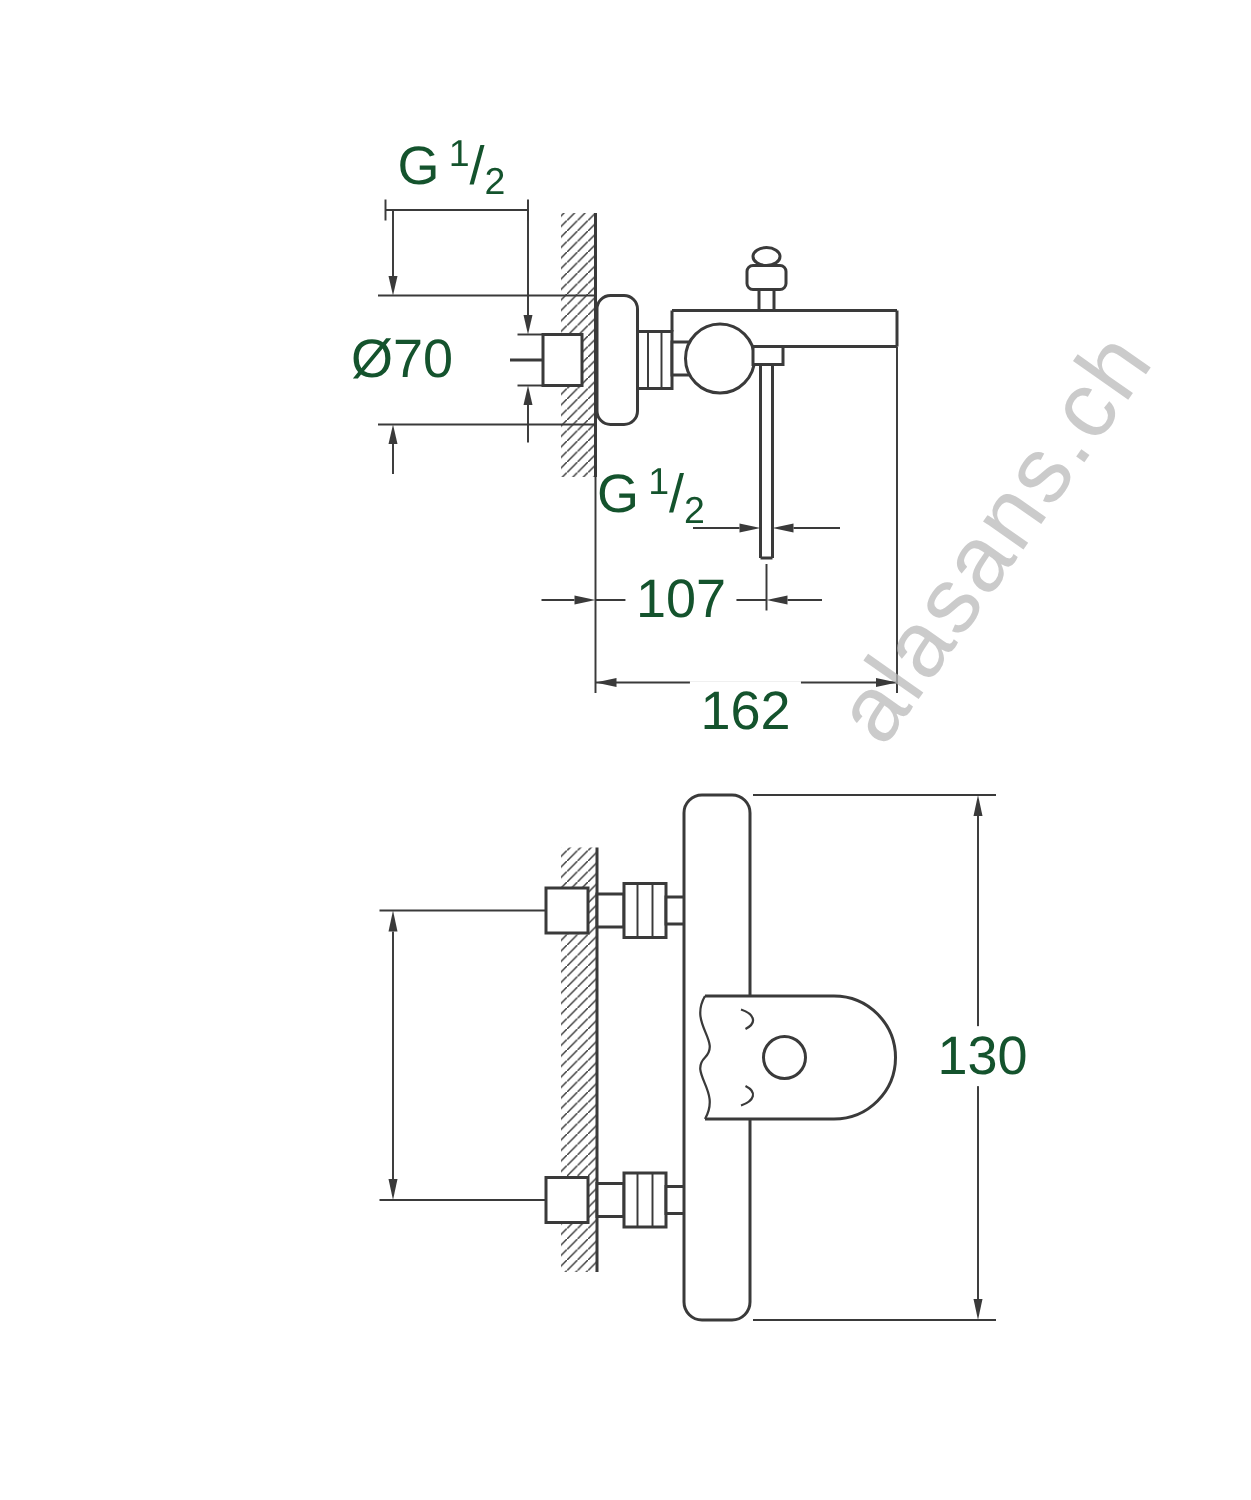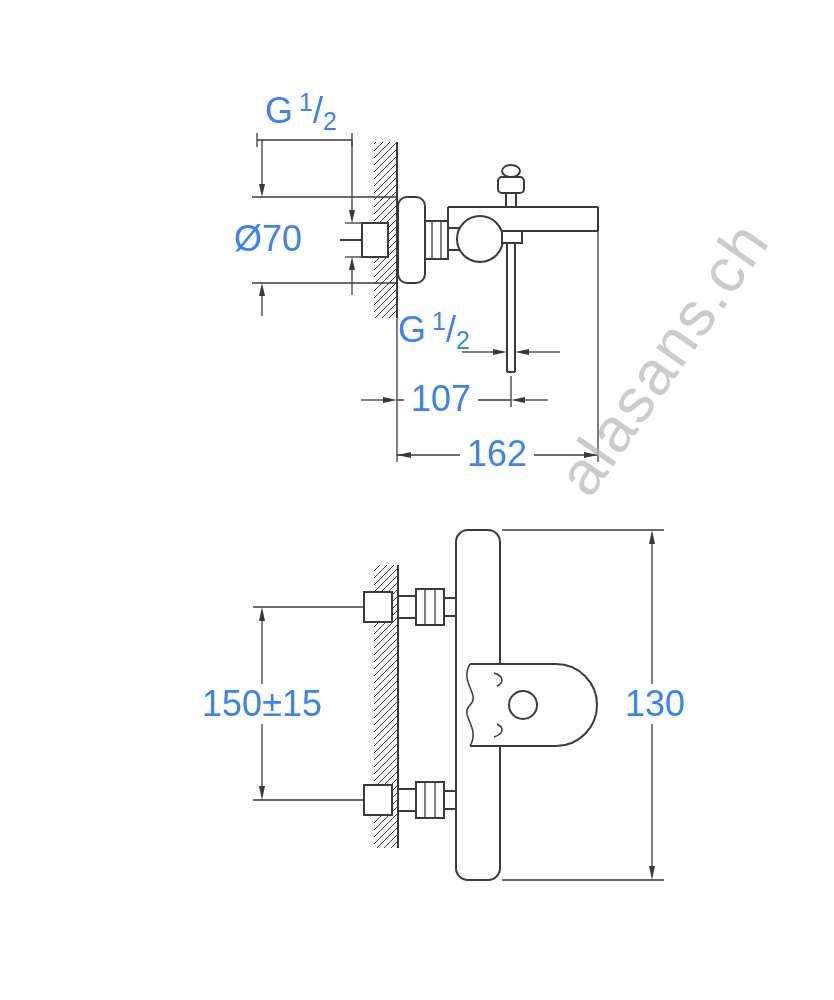--- a/index.html
+++ b/index.html
@@ -8,21 +8,21 @@
     width:834px;height:1000px;
     background:#ffffff;
     overflow:hidden;
     font-family:"Liberation Sans", sans-serif;
   }
   .page svg{position:absolute;left:0;top:0;}
   .lbl{
     position:absolute;
     transform:translate(-50%,-50%);
     font-size:36px;
-    color:#3b82f6;
+    color:#14532d;
     white-space:nowrap;
     line-height:1.05;
     z-index:3;
   }
   .lbl.bg{background:#ffffff;padding:1px 7px;}
   .gfrac .fnum{font-size:25px;vertical-align:12px;margin-left:6px;}
   .gfrac .fden{font-size:25px;vertical-align:-7px;}
   .watermark{
     position:absolute;
     left:663px;top:358px;
@@ -189,21 +189,20 @@
   <div class="lbl gfrac" style="left:301px;top:112px">
     <span>G</span><span class="fnum">1</span><span>/</span><span class="fden">2</span>
   </div>
 
   <div class="lbl bg" style="left:268px;top:239px">Ø70</div>
 
   <div class="lbl gfrac" style="left:434px;top:331px">
     <span>G</span><span class="fnum">1</span><span>/</span><span class="fden">2</span>
   </div>
 
-  <div class="lbl bg" style="left:441px;top:399px">107</div>
-
-  <div class="lbl bg" style="left:497px;top:454px">162</div>
-
-  <div class="lbl bg" style="left:262px;top:704px">150±15</div>
+  <div class="lbl bg" style="left:454px;top:399px">107</div>
+
+  <div class="lbl bg" style="left:497px;top:474px">162</div>
+
 
   <div class="lbl bg" style="left:655px;top:704px">130</div>
 
 </div>
 
 </body></html>

